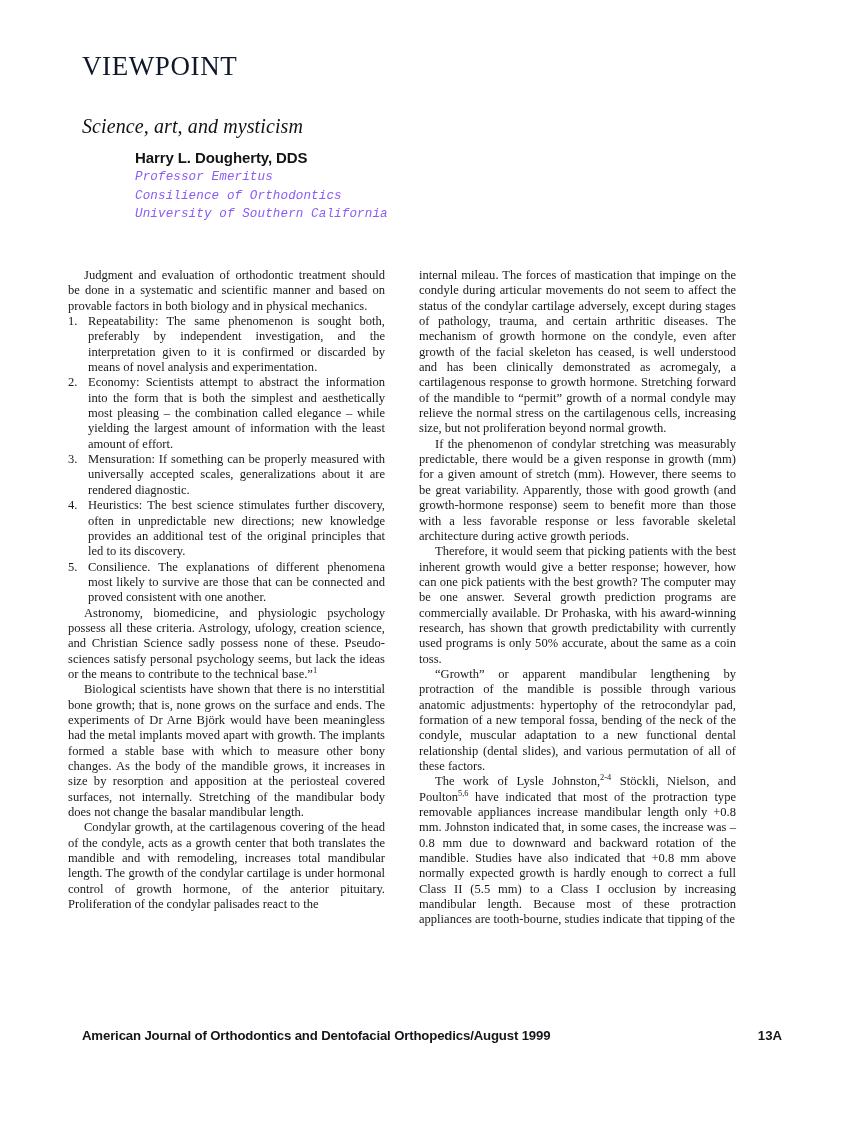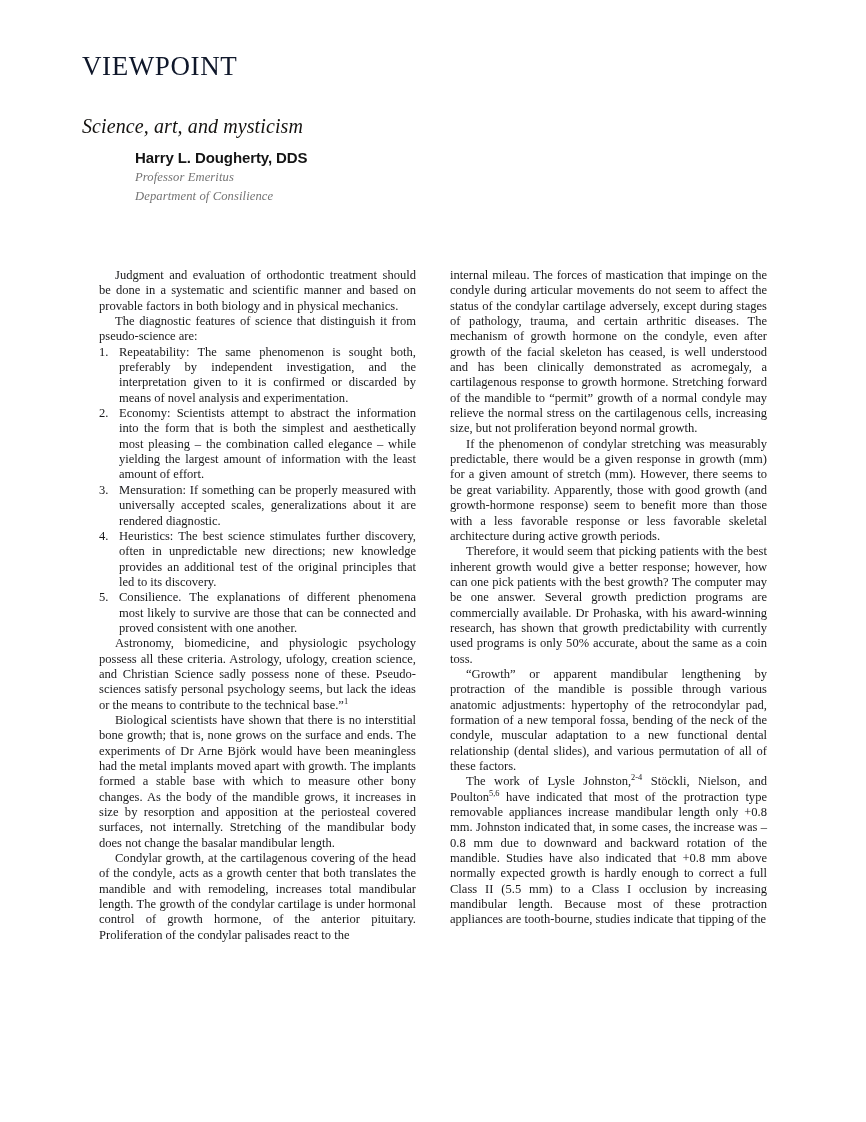--- a/index.html
+++ b/index.html
@@ -60,32 +60,32 @@
   }
   .author-name {
     font-family: "Liberation Sans", sans-serif;
     font-weight: bold;
     font-size: 15px;
     color: #141414;
     letter-spacing: -0.1px;
     line-height: 1.35;
   }
   .author-affil {
-    font-family: Liberation Serif, serif;
+    font-family: Liberation Mono, monospace;
     font-style: italic;
     font-size: 12.6px;
-    color: #737373;
+    color: #8b5cf6;
     line-height: 1.47;
     letter-spacing: 0.1px;
   }
 
   
   .columns {
     position: absolute;
-    left: 99px;
+    left: 68px;
     top: 268px;
     width: 700px;
     height: 740px;
   }
   .col {
     position: absolute;
     top: 0;
     width: 317px;
   }
   .col-left  { left: 0px; }
@@ -158,28 +158,28 @@
 <div class="page">
 
   <div class="masthead">
     <h1 class="viewpoint-title">VIEWPOINT</h1>
     <h2 class="article-title">Science, art, and mysticism</h2>
   </div>
 
   <div class="author-block">
     <div class="author-name">Harry L. Dougherty, DDS</div>
     <div class="author-affil">Professor Emeritus</div>
-    <div class="author-affil">Department of Consilience</div>
+    <div class="author-affil">Consilience of Orthodontics</div>
+    <div class="author-affil">University of Southern California</div>
   </div>
 
   <div class="columns">
 
     <div class="col col-left">
       <p class="indent">Judgment and evaluation of orthodontic treatment should be done in a systematic and scientific manner and based on provable factors in both biology and in physical mechanics.</p>
-      <p class="indent">The diagnostic features of science that distinguish it from pseudo-science are:</p>
 
       <ol class="criteria">
         <li>
           <span class="num">1.</span>
           <span class="txt">Repeatability: The same phenomenon is sought both, preferably by independent investigation, and the interpretation given to it is confirmed or discarded by means of novel analysis and experimentation.</span>
         </li>
         <li>
           <span class="num">2.</span>
           <span class="txt">Economy: Scientists attempt to abstract the information into the form that is both the simplest and aesthetically most pleasing – the combination called elegance – while yielding the largest amount of information with the least amount of effort.</span>
         </li>
@@ -205,14 +205,18 @@
     <div class="col col-right">
       <p class="noindent">internal mileau. The forces of mastication that impinge on the condyle during articular movements do not seem to affect the status of the condylar cartilage adversely, except during stages of pathology, trauma, and certain arthritic diseases. The mechanism of growth hormone on the condyle, even after growth of the facial skeleton has ceased, is well understood and has been clinically demonstrated as acromegaly, a cartilagenous response to growth hormone. Stretching forward of the mandible to “permit” growth of a normal condyle may relieve the normal stress on the cartilagenous cells, increasing size, but not proliferation beyond normal growth.</p>
       <p class="indent">If the phenomenon of condylar stretching was measurably predictable, there would be a given response in growth (mm) for a given amount of stretch (mm). However, there seems to be great variability. Apparently, those with good growth (and growth-hormone response) seem to benefit more than those with a less favorable response or less favorable skeletal architecture during active growth periods.</p>
       <p class="indent">Therefore, it would seem that picking patients with the best inherent growth would give a better response; however, how can one pick patients with the best growth? The computer may be one answer. Several growth prediction programs are commercially available. Dr Prohaska, with his award-winning research, has shown that growth predictability with currently used programs is only 50% accurate, about the same as a coin toss.</p>
       <p class="indent">“Growth” or apparent mandibular lengthening by protraction of the mandible is possible through various anatomic adjustments: hypertophy of the retrocondylar pad, formation of a new temporal fossa, bending of the neck of the condyle, muscular adaptation to a new functional dental relationship (dental slides), and various permutation of all of these factors.</p>
       <p class="indent"><span>The work of Lysle Johnston,</span><sup>2-4</sup><span> Stöckli, Nielson, and Poulton</span><sup>5,6</sup><span> have indicated that most of the protraction type removable appliances increase mandibular length only +0.8 mm. Johnston indicated that, in some cases, the increase was –0.8 mm due to downward and backward rotation of the mandible. Studies have also indicated that +0.8 mm above normally expected growth is hardly enough to correct a full Class II (5.5 mm) to a Class I occlusion by increasing mandibular length. Because most of these protraction appliances are tooth-bourne, studies indicate that tipping of the</span></p>
     </div>
 
   </div>
 
+  <div class="footer">
+    <div>American Journal of Orthodontics and Dentofacial Orthopedics/August 1999</div>
+    <div class="footer-page">13A</div>
+  </div>
 
 </div>
 
 </body></html>

